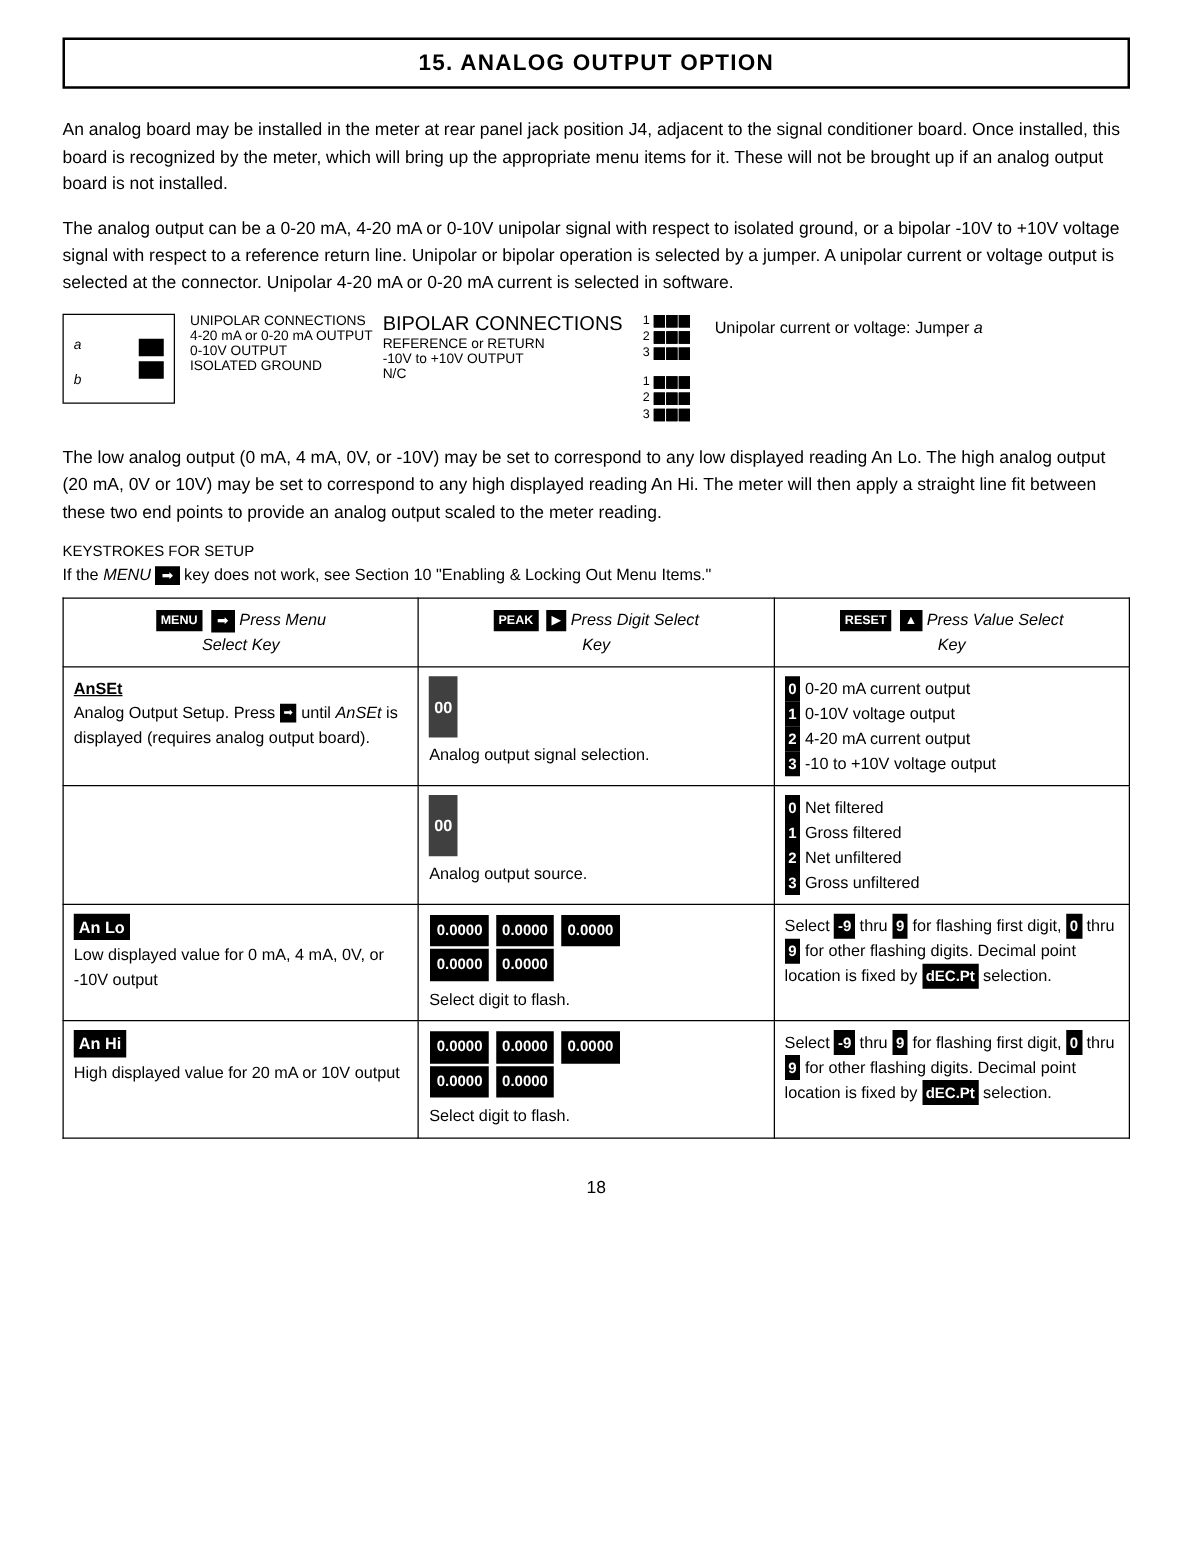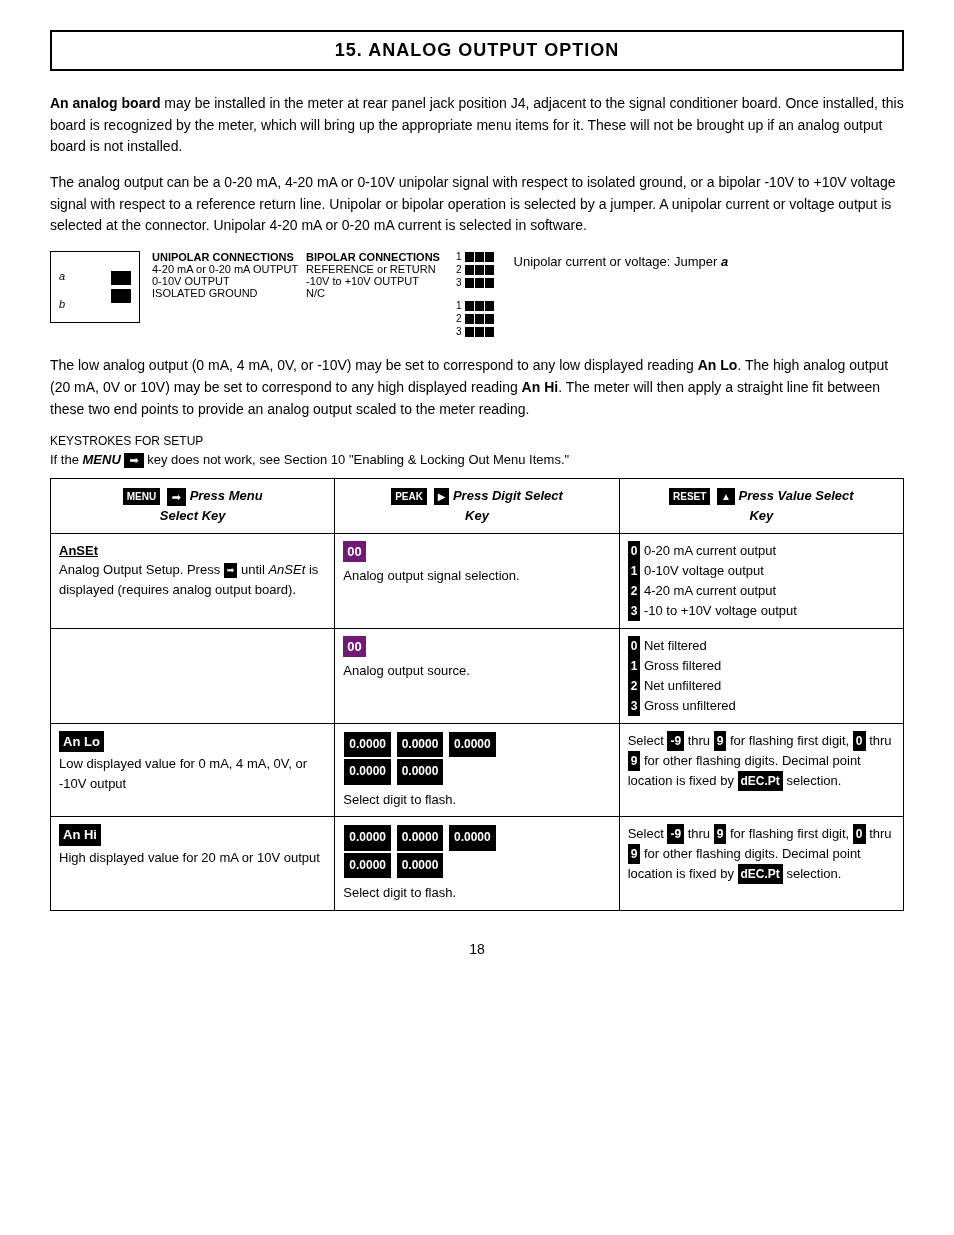--- a/index.html
+++ b/index.html
@@ -33,21 +33,21 @@
     .keystrokes-header {
       font-weight: normal;
       font-size: 12px;
       margin-bottom: 4px;
     }
     .keystrokes-subtext {
       font-size: 13px;
       margin-bottom: 10px;
     }
     .italic { font-style: italic; }
-    .bold { font-weight: bold; }
+    .bold { font-weight: normal; }
 
     
     .ks-table {
       width: 100%;
       border-collapse: collapse;
       border: 1.5px solid #000;
       margin-bottom: 30px;
     }
     .ks-table th, .ks-table td {
       border: 1.5px solid #000;
@@ -85,24 +85,24 @@
       display: inline-block;
       background: #000;
       color: #fff;
       font-size: 10px;
       padding: 1px 4px;
       vertical-align: middle;
     }
 
     .value-box {
       display: inline-block;
-      background: #701a75;
-      color: #fff;
-      font-weight: bold;
-      padding: 1px 4px;
+      background: #404040;
+      color: #fff;
+      font-weight: bold;
+      padding: 15px 4px;
       font-size: 13px;
     }
 
     .value-box-sm {
       display: inline-block;
       background: #000;
       color: #fff;
       font-weight: bold;
       padding: 1px 3px;
       font-size: 12px;
@@ -178,21 +178,21 @@
   <div style="display:flex;flex-direction:row;gap:8px;font-size:11px;">
 
     <div>
       <div class="bold" style="font-size:11px;">UNIPOLAR CONNECTIONS</div>
       <div>4-20 mA or 0-20 mA OUTPUT</div>
       <div>0-10V OUTPUT</div>
       <div>ISOLATED GROUND</div>
     </div>
 
     <div>
-      <div class="bold" style="font-size:11px;">BIPOLAR CONNECTIONS</div>
+      <div class="bold" style="font-size:16px;">BIPOLAR CONNECTIONS</div>
       <div>REFERENCE or RETURN</div>
       <div>-10V to +10V OUTPUT</div>
       <div>N/C</div>
     </div>
   </div>
 
   <div style="display:flex;flex-direction:column;gap:12px;margin-left:4px;">
 
     <div>
       <div style="display:flex;align-items:center;gap:3px;font-size:10px;margin-bottom:2px;">

